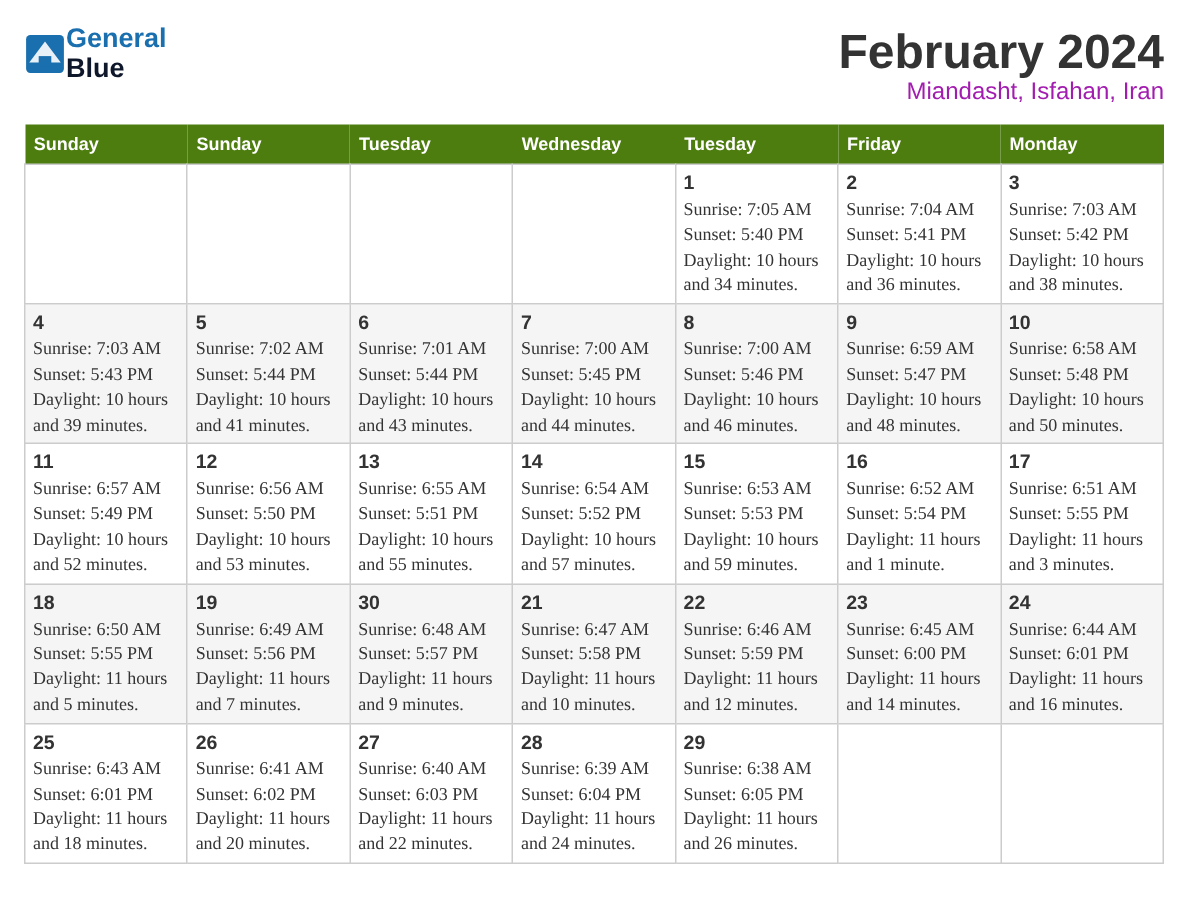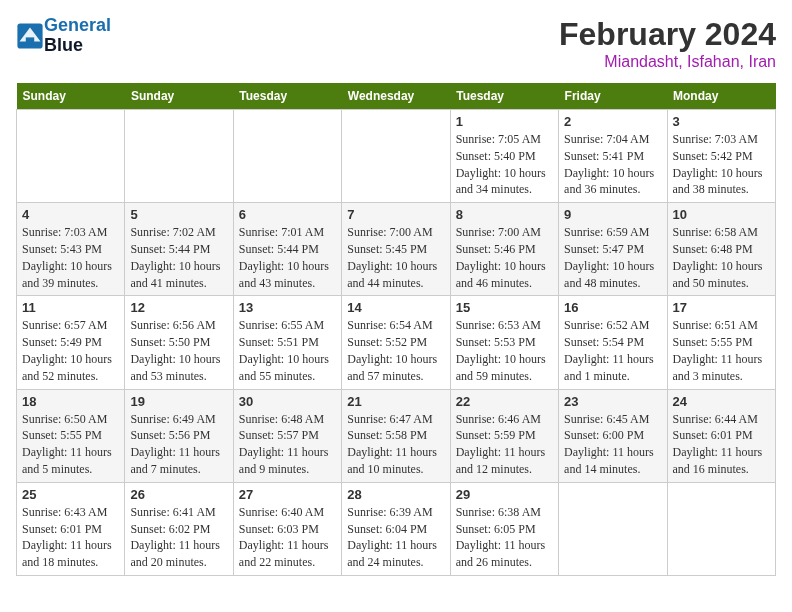--- a/index.html
+++ b/index.html
@@ -189,21 +189,21 @@
         <td>
           <span class="day-number">9</span>
           <div class="day-info">Sunrise: 6:59 AM
 Sunset: 5:47 PM
 Daylight: 10 hours
 and 48 minutes.</div>
         </td>
         <td>
           <span class="day-number">10</span>
           <div class="day-info">Sunrise: 6:58 AM
-Sunset: 6:48 PM
+Sunset: 5:48 PM
 Daylight: 10 hours
 and 50 minutes.</div>
         </td>
       </tr>
       <tr>
         <td>
           <span class="day-number">11</span>
           <div class="day-info">Sunrise: 6:57 AM
 Sunset: 5:49 PM
 Daylight: 10 hours

